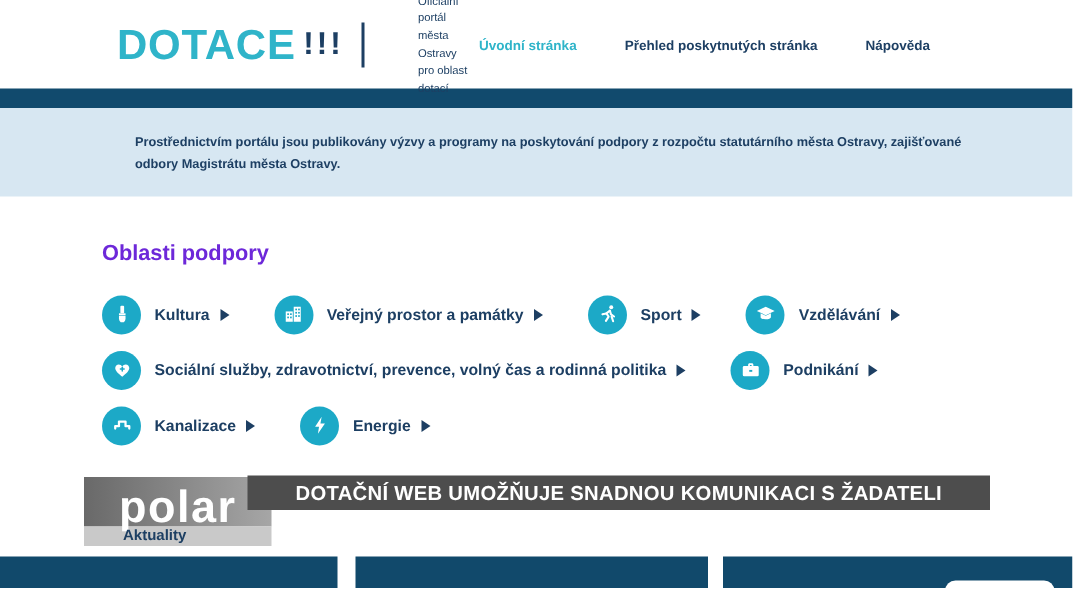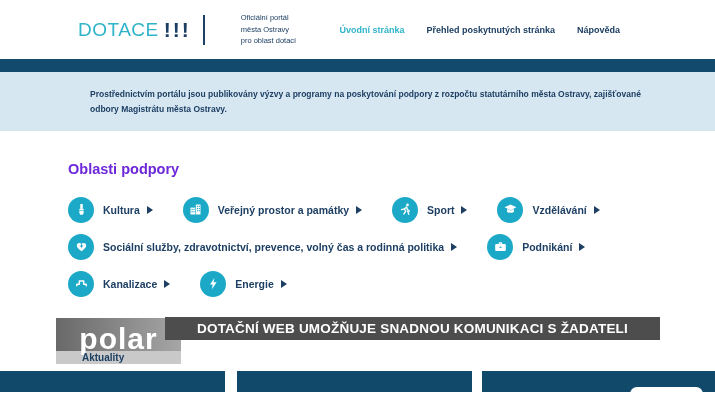--- a/index.html
+++ b/index.html
@@ -11,34 +11,34 @@
     color:#1d3f63;
   }
   
   .header {
     height:59px; background:#fff;
     display:flex; align-items:center;
     padding-left:78px; padding-right:95px;
   }
   .brand { display:flex; align-items:center; cursor:pointer; }
   .brand-name {
-    font-size:19px; font-weight:400; letter-spacing:.5px;
+    font-size:28px; font-weight:700; letter-spacing:.5px;
     color:#2fb4c9;
   }
   .brand-exclaim {
     font-size:21px; font-weight:800; letter-spacing:2px;
     color:#1d3f63; margin-left:5px;
   }
   .brand-sep {
     width:2px; height:30px; background:#1d3f63; margin:0 12px;
   }
   .brand-tagline {
     font-size:7.5px; font-weight:400; line-height:1.55; color:#1d3f63;margin-left:24px;
   }
-  .nav { margin-left:auto; display:flex; gap:22px; align-items:center; }
+  .nav { margin-left:auto; display:flex; gap:32px; align-items:center; }
   .nav-link {
     font-size:9px; font-weight:700; color:#1d3f63;
     text-decoration:none; cursor:pointer; white-space:nowrap;
   }
   .nav-link.active { color:#2fb4c9; }
   
   .divider-bar { height:13px; background:#114a6d; width:100%; }
   
   .info-banner {
     background:#d7e7f2;

